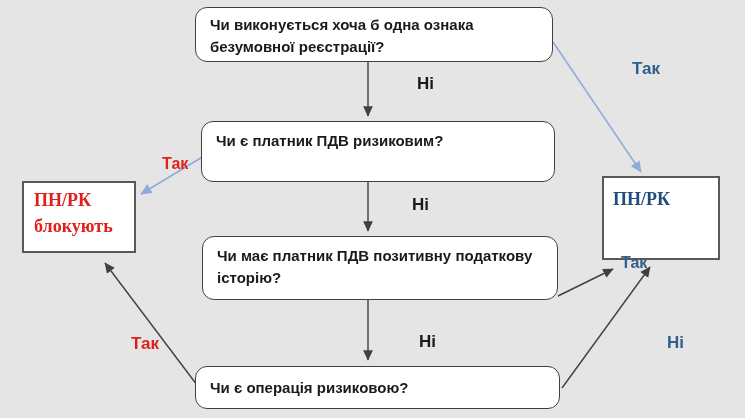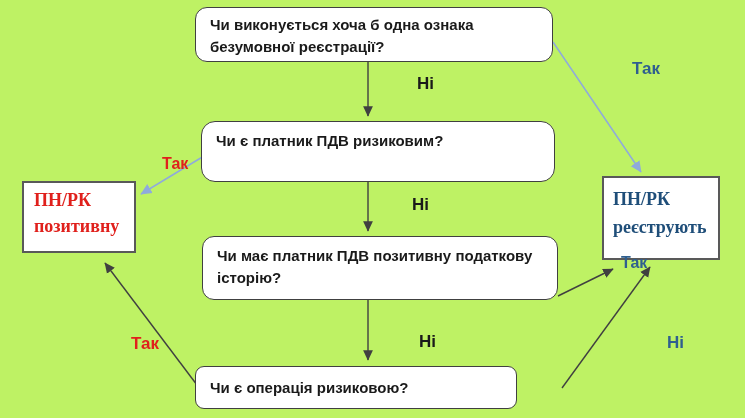--- a/index.html
+++ b/index.html
@@ -6,34 +6,34 @@
     --box-border:#404040;
     --side-box-border:#595959;
     --red:#e0201c;
     --blue-dark:#1f4e79;
     --blue-label:#2f5f8f;
     --blue-line:#8faadc;
     --dark-line:#404040;
   }
   html,body{margin:0;padding:0;background:#ffffff;}
   .canvas{
-    position:relative;width:745px;height:418px;background:#bef264;
+    position:relative;width:745px;height:418px;background:#e5e5e5;
     font-family:"Liberation Sans",sans-serif;overflow:hidden;
   }
   svg.connectors{position:absolute;left:0;top:0;z-index:1;}
   .qbox{
     position:absolute;z-index:2;background:#ffffff;
     border:1.6px solid var(--box-border);border-radius:12px;
     box-sizing:border-box;font-weight:700;font-size:15px;
     color:#1a1a1a;line-height:22px;
   }
   #q1{left:195px;top:7px;width:358px;height:55px;padding:6px 14px 0;}
-  #q2{left:201px;top:121px;width:354px;height:61px;padding:8px 14px 0;border-radius:14px;}
+  #q2{left:201px;top:121px;width:354px;height:61px;padding:8px 14px 0;}
   #q3{left:202px;top:236px;width:356px;height:64px;padding:8px 14px 8px;}
-  #q4{left:195px;top:366px;width:322px;height:43px;padding:10px 14px 0;border-radius:9px;}
+  #q4{left:195px;top:366px;width:365px;height:43px;padding:10px 14px 0;}
   .sidebox{
     position:absolute;z-index:2;background:#ffffff;box-sizing:border-box;
     border:2px solid var(--side-box-border);
     font-family:Liberation Serif, serif;font-weight:700;font-size:18px;
   }
   #block{left:22px;top:181px;width:114px;height:72px;padding:4px 0 0 10px;color:var(--red);line-height:26px;}
   #register{left:602px;top:176px;width:118px;height:84px;padding:7px 0 0 9px;color:var(--blue-dark);line-height:28px;}
   .elabel{position:absolute;z-index:3;font-weight:700;font-size:17px;white-space:nowrap;}
   .elabel.black{color:#1a1a1a;}
   .elabel.red{color:var(--red);}
@@ -79,25 +79,24 @@
   </div>
   <div class="qbox" id="q3">
     <span>Чи має платник ПДВ позитивну податкову історію?</span>
   </div>
   <div class="qbox" id="q4">
     <span>Чи є операція ризиковою?</span>
   </div>
 
   <div class="sidebox" id="block">
     <div>ПН/РК</div>
-    <div>позитивну</div>
+    <div>блокують</div>
   </div>
   <div class="sidebox" id="register">
     <div>ПН/РК</div>
-    <div>реєструють</div>
   </div>
 
   <span class="elabel black" id="lbl-ni1">Ні</span>
   <span class="elabel black" id="lbl-ni2">Ні</span>
   <span class="elabel black" id="lbl-ni3">Ні</span>
   <span class="elabel blue" id="lbl-tak-top">Так</span>
   <span class="elabel red" id="lbl-tak-left">Так</span>
   <span class="elabel red" id="lbl-tak-bl">Так</span>
   <span class="elabel blue" id="lbl-tak-right">Так</span>
   <span class="elabel blue" id="lbl-ni-right">Ні</span>

